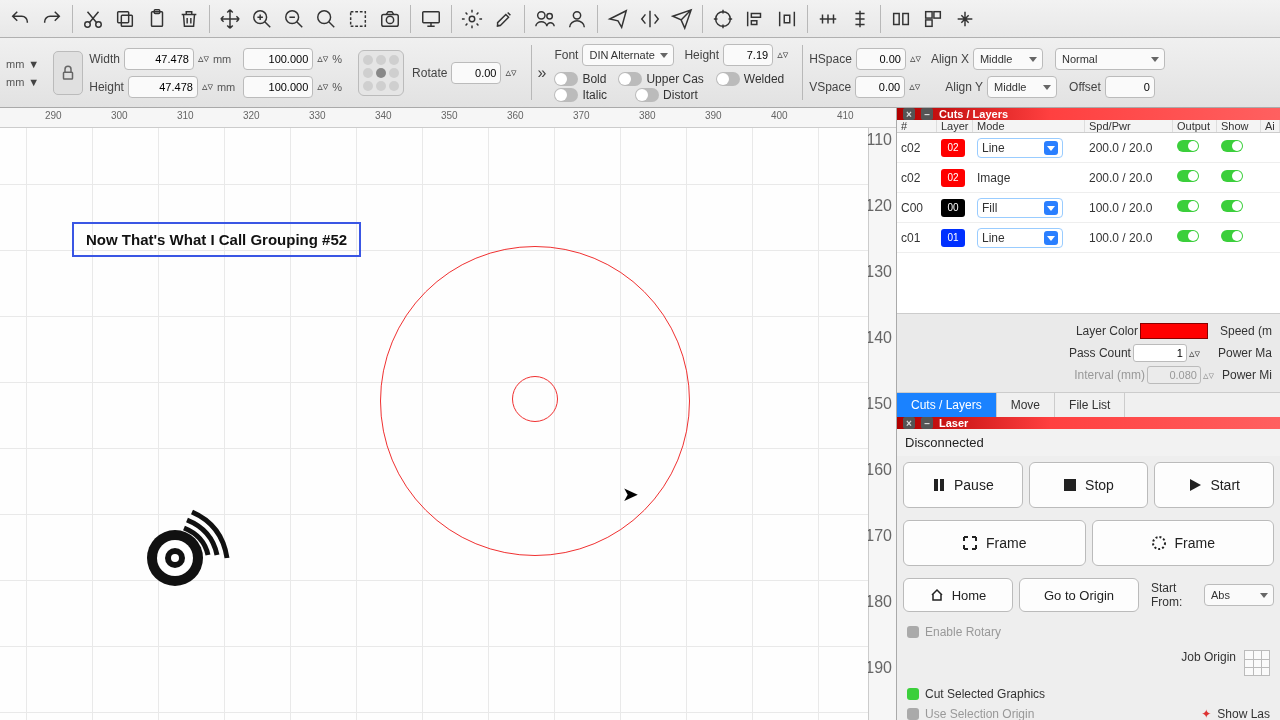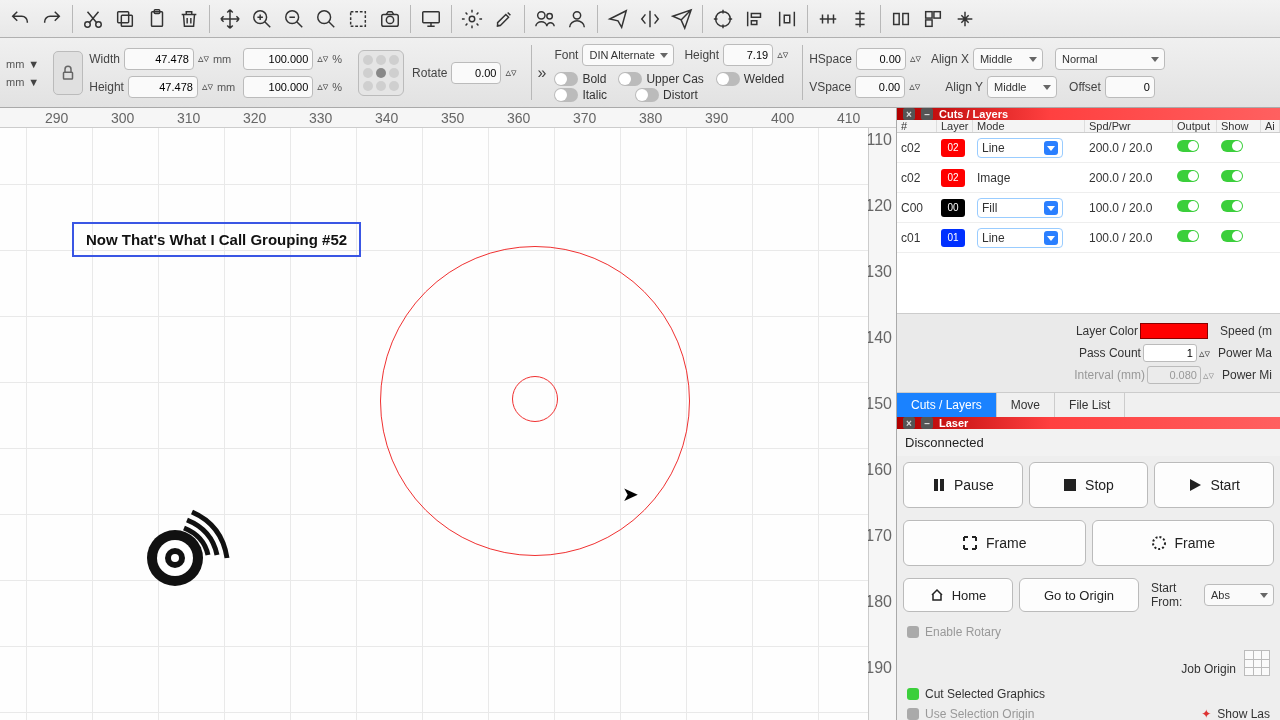--- a/index.html
+++ b/index.html
@@ -28,21 +28,21 @@
   .chkrow { display:flex; align-items:center; gap:4px; font-size:12px; color:#333; }
   .chk { width:24px; height:14px; border-radius:7px; background:#bbb; position:relative; }
   .chk::after{content:"";position:absolute;width:12px;height:12px;background:#fff;border-radius:50%;top:1px;left:1px;}
   .sel { height:22px; border:1px solid #bbb; border-radius:4px; background:#fafafa; padding:0 18px 0 6px; font-size:11px; position:relative; display:flex; align-items:center; min-width:70px;}
   .sel::after{content:"";position:absolute;right:5px;top:8px;border-left:4px solid transparent;border-right:4px solid transparent;border-top:5px solid #666;}
   .chev{font-size:11px;color:#444;}
 
   
   .workspace { position:absolute; top:108px; left:0; width:896px; height:612px; background:#fff; }
   .ruler-h { position:absolute; top:0; left:0; right:0; height:20px; background:#f6f6f6; border-bottom:1px solid #ccc; }
-  .ruler-h span{ position:absolute; top:2px; font-size:14px; color:#666; }
+  .ruler-h span{ position:absolute; top:2px; font-size:10px; color:#666; }
   .ruler-v { position:absolute; top:20px; right:0; width:28px; bottom:0; background:#f6f6f6; border-left:1px solid #ccc; }
   .ruler-v span{ position:absolute; right:4px; font-size:16px; color:#666; }
   .canvas { position:absolute; top:20px; left:0; right:28px; bottom:0; background:#fefefe;
     background-image: linear-gradient(#e9e9e9 1px, transparent 1px), linear-gradient(90deg, #e9e9e9 1px, transparent 1px);
     background-size: 66px 66px; background-position: -40px -10px; }
 
   .textobj { position:absolute; left:72px; top:94px; border:2px solid #3a56e4; padding:7px 12px; font-weight:700; font-size:15px; color:#111; background:transparent; }
   .circ-outer{ position:absolute; left:380px; top:118px; width:310px; height:310px; border:1.5px solid #f03030; border-radius:50%; }
   .circ-inner{ position:absolute; left:512px; top:248px; width:46px; height:46px; border:1.5px solid #f03030; border-radius:50%; }
   .spk { position:absolute; left:142px; top:372px; }
@@ -73,21 +73,21 @@
 
   .laserpnl{flex:1;display:flex;flex-direction:column;background:#eee;}
   .status{padding:6px 8px;font-size:13px;color:#222;background:#f2f2f2;}
   .btnrow{display:flex;gap:6px;padding:6px;}
   .bbtn{flex:1;height:46px;background:#fdfdfd;border:1px solid #bbb;border-radius:6px;display:flex;align-items:center;justify-content:center;gap:8px;font-size:14px;color:#222;box-shadow:inset 0 1px 0 #fff;}
   .bbtn.sm{height:34px;font-size:13px;}
   .checks{padding:4px 10px;font-size:12px;color:#333;}
   .checks .cr{display:flex;align-items:center;gap:6px;height:20px;}
   .sq{width:12px;height:12px;border-radius:3px;}
   .sq.green{background:#3bcf3b;} .sq.gray{background:#aaa;}
-  .jo{display:flex;align-items:flex-end;justify-content:flex-end;gap:8px;padding:4px 10px;font-size:12px;}
+  .jo{display:flex;align-items:flex-start;justify-content:flex-end;gap:8px;padding:4px 10px;font-size:12px;}
   .jogrid{width:26px;height:26px;border:1px solid #bbb;background:#fafafa;position:relative;}
   .jogrid::before,.jogrid::after{content:"";position:absolute;background:#bbb;}
   .jogrid::before{left:8px;top:0;width:1px;height:100%;box-shadow:8px 0 #bbb;}
   .jogrid::after{top:8px;left:0;height:1px;width:100%;box-shadow:0 8px #bbb;}
   .dim{color:#999;}
 </style>
 </head>
 <body>
 
 <div class="toolbar">
@@ -511,21 +511,21 @@
   <div class="layerprops">
     <div class="lprow">
         <span>Layer Color</span>
         <div class="lcolor"></div>
         <span style="margin-left:10px">Speed (m</span>
       </div>
     <div class="lprow">
         <span>Pass Count</span>
         <input value="1" style="">
         <span class="chev">▵▿</span>
-        <span style="margin-left:6px">Power Ma</span>
+        <span style="margin-left:16px">Power Ma</span>
       </div>
     <div class="lprow">
         <span class="dim">Interval (mm)</span>
         <input class="dim" disabled="" value="0.080" style="">
         <span class="chev dim">▵▿</span>
         <span style="margin-left:6px">Power Mi</span>
       </div>
   </div>
   <div class="tabs">
     <div class="act">Cuts / Layers</div>

